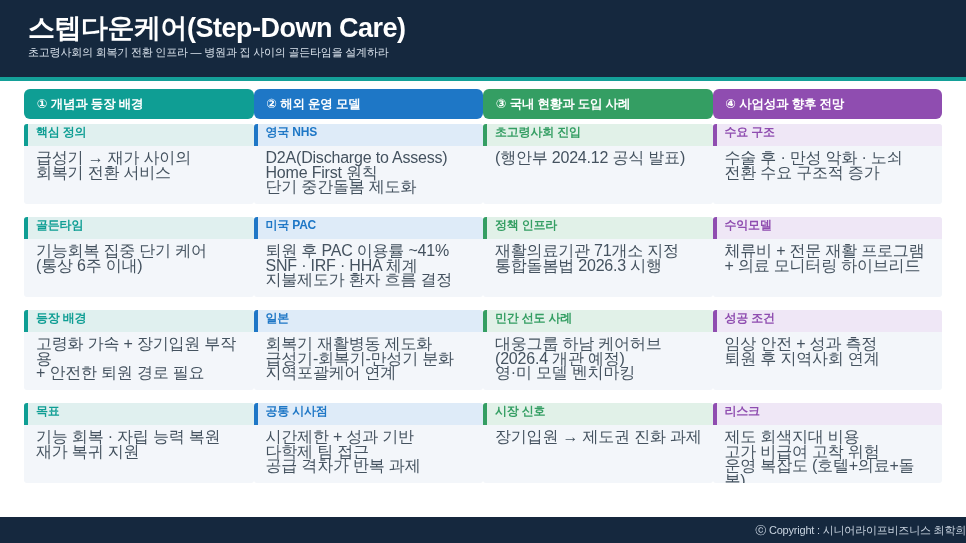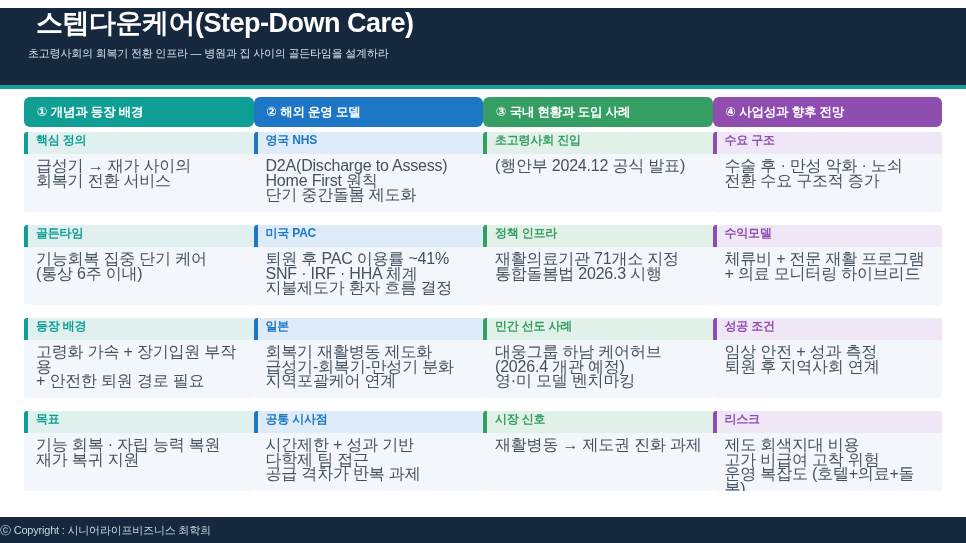--- a/index.html
+++ b/index.html
@@ -9,21 +9,21 @@
     background:#ffffff;
     overflow:hidden;
     position:relative;
   }
   
   .banner{
     height:77px;background:#15283E;color:#fff;
     padding:0 0 0 28px;box-sizing:border-box;
   }
   .banner h1{
-    margin:8px;
+    margin:0;padding-top:13px;
     font-size:27px;font-weight:800;letter-spacing:-0.5px;line-height:30px;
   }
   .banner .subtitle{
     margin-top:2px;font-size:11px;font-weight:400;color:#D9E2EC;letter-spacing:-0.2px;
   }
   .accent-line{height:4px;background:#14A098;}
   
   .content{
     display:flex;
     padding:8px 24px 0 24px;box-sizing:border-box;
@@ -59,21 +59,21 @@
   }
   .section-body{
     padding:5px 10px 0 12px;
     font-size:16px;line-height:14.5px;color:#44525F;letter-spacing:-0.2px;
   }
   
   .footer{
     position:absolute;left:0;bottom:0;width:966px;height:26px;
     background:#15283E;color:#C9D4E0;
     font-size:11px;letter-spacing:-0.2px;
-    display:flex;align-items:center;justify-content:flex-start;
+    display:flex;align-items:center;justify-content:flex-end;
   }
 </style>
 </head>
 <body>
 
 <header class="banner">
   <h1>스텝다운케어(Step-Down Care)</h1>
   <div class="subtitle">초고령사회의 회복기 전환 인프라 — 병원과 집 사이의 골든타임을 설계하라</div>
 </header>
 <div class="accent-line"></div>
@@ -216,21 +216,21 @@
             <div>영·미 모델 벤치마킹</div>
           </div>
   </div>
 
   <div class="section">
     <div class="section-label">
       <span class="label-bar"></span>
       <span class="label-text">시장 신호</span>
     </div>
     <div class="section-body">
-            <div>재활병동 → 제도권 진화 과제</div>
+            <div>장기입원 → 제도권 진화 과제</div>
           </div>
   </div>
 </div>
   </section>
 
   <section class="col" style="--accent: #8F4DB0; --tint: #EFE7F6;">
     <div class="col-header">④ 사업성과 향후 전망</div>
     <div class="col-sections">
   <div class="section">
     <div class="section-label">

